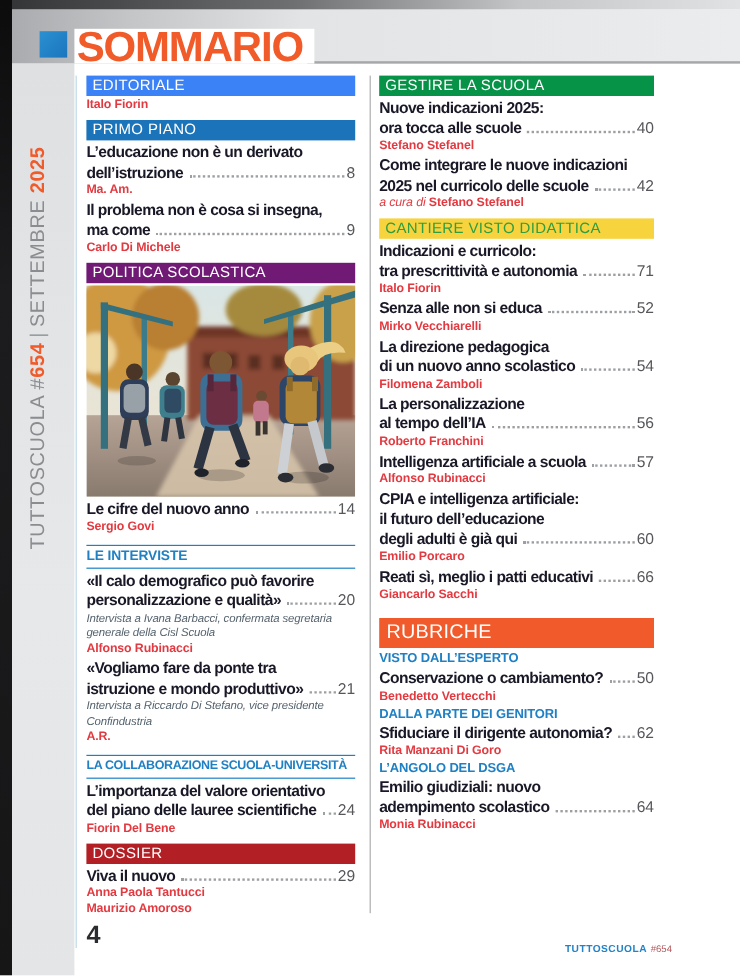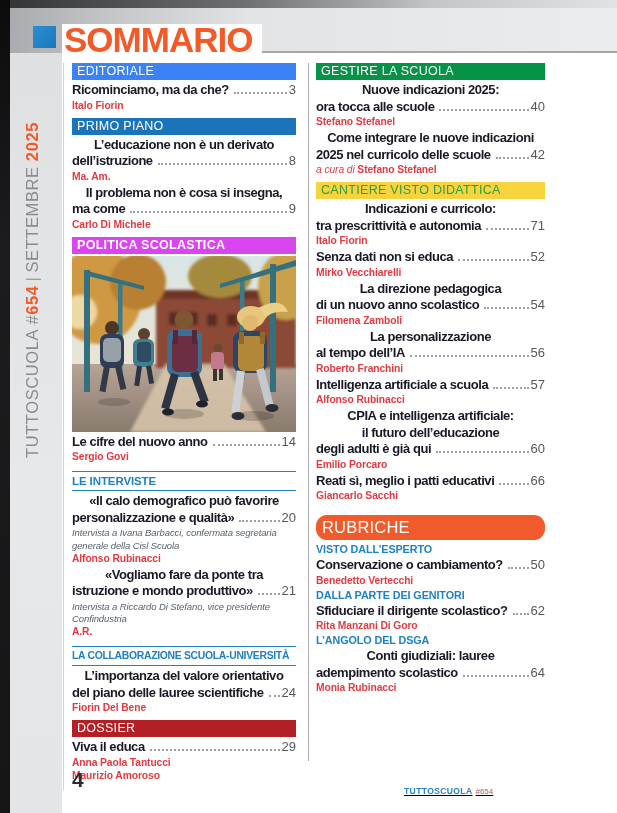--- a/index.html
+++ b/index.html
@@ -36,45 +36,45 @@
   .column{position:absolute;top:63px;}
   #col-left{left:72px;width:224px;}
   #col-right{left:316px;width:229px;}
   
   .sec{margin-top:6px;}
   .sec:first-child{margin-top:0;}
   .sec.ruled-sec{margin-top:8px;}
   .sec.large-gap{margin-top:13px;}
   .bar{height:17px;line-height:17px;padding:0 5px;color:#fff;font-size:12.5px;
     font-weight:500;letter-spacing:.3px;white-space:nowrap;overflow:hidden;}
-  .bar.large{height:25px;line-height:25px;font-size:16.5px;padding:0 6px;margin-bottom:3px;letter-spacing:.2px;border-radius:11px;}
+  .bar.large{height:25px;line-height:25px;font-size:16.5px;padding:0 6px;margin-bottom:3px;letter-spacing:.2px;}
   .ruled{border-top:1px solid #1f80c4;border-bottom:1px solid #1f80c4;
     padding:2px 0;color:#1f80c4;font-weight:700;font-size:11.5px;letter-spacing:-.1px;
     line-height:14px;white-space:nowrap;}
   .ruled.small{font-size:10.4px;letter-spacing:-.3px;}
   .photo{margin:2px 0;line-height:0;}
   
   .entry{margin-top:2px;}
   .kicker{color:#1f80c4;font-weight:700;font-size:10.8px;line-height:13px;
     letter-spacing:-.1px;margin-bottom:1px;white-space:nowrap;}
   .tline{color:#191826;font-weight:700;font-size:13px;line-height:16.5px;
-    letter-spacing:-.45px;white-space:nowrap;text-align:center;}
+    letter-spacing:-.45px;white-space:nowrap;}
   .trow{display:flex;align-items:baseline;height:16.5px;}
   .trow .t{color:#191826;font-weight:700;font-size:13px;letter-spacing:-.45px;white-space:nowrap;}
   .leader{flex:1;min-width:3px;border-bottom:2px dotted #9da0a3;margin:0 2px 3px 5px;}
   .pg{color:#56575b;font-size:13px;font-weight:400;}
   .note{color:#55636e;font-style:italic;font-size:9.5px;line-height:11.8px;
     letter-spacing:-.1px;margin-top:1px;white-space:nowrap;}
   .note:first-of-type{margin-top:2px;}
   .author{color:#e23a41;font-weight:700;font-size:10.3px;line-height:12px;
     margin-top:1px;letter-spacing:-.1px;white-space:nowrap;}
   .author .prefix{font-weight:400;font-style:italic;}
   
   #folio{position:absolute;left:72px;top:768px;font-size:21px;font-weight:600;color:#2b2c30;}
-  #footer-brand{position:absolute;left:404px;top:780px;width:140px;text-decoration:underline;}
+  #footer-brand{position:absolute;left:420px;top:780px;width:140px;text-align:right;}
   #footer-brand .fb-name{color:#2383c6;font-weight:700;font-size:8.5px;letter-spacing:.4px;}
   #footer-brand .fb-issue{color:#b2595c;font-size:8px;margin-left:3px;}
 </style>
 </head>
 <body>
 
 <div id="top-strip"></div>
 <div id="header-band"></div>
 <div id="left-black-bar"></div>
 <div id="sidebar-strip"></div>
@@ -87,25 +87,20 @@
   <span class="sp-gray">TUTTOSCUOLA #</span><span class="sp-orange">654</span><span class="sp-sep">|</span><span class="sp-gray">SETTEMBRE </span><span class="sp-orange">2025</span>
 </div>
 
 <div id="left-rule"></div>
 <div id="column-divider"></div>
 
 <div id="col-left" class="column">
     <div class="sec">
       <div class="bar" style="background: #3b82f6;">EDITORIALE</div>
       <div class="entry">
-        <div class="trow">
-          <span class="t">Ricominciamo, ma da che?</span>
-          <span class="leader"></span>
-          <span class="pg">3</span>
-        </div>
         <div class="author">Italo Fiorin</div>
       </div>
     </div>
     <div class="sec">
       <div class="bar" style="background: rgb(27, 115, 185);">PRIMO PIANO</div>
       <div class="entry">
         <div class="tline">L’educazione non è un derivato</div>
         <div class="trow">
           <span class="t">dell’istruzione</span>
           <span class="leader"></span>
@@ -117,21 +112,21 @@
         <div class="tline">Il problema non è cosa si insegna,</div>
         <div class="trow">
           <span class="t">ma come</span>
           <span class="leader"></span>
           <span class="pg">9</span>
         </div>
         <div class="author">Carlo Di Michele</div>
       </div>
     </div>
     <div class="sec">
-      <div class="bar" style="background: #d946ef; font-weight: bold;">POLITICA SCOLASTICA</div>
+      <div class="bar" style="background: #701a75;">POLITICA SCOLASTICA</div>
   <div class="photo">
     <svg width="224" height="176" viewBox="0 0 224 176">
       <defs>
         <linearGradient id="sky" x1="0" y1="0" x2="0" y2="1">
           <stop offset="0" stop-color="#d9e6e6"></stop>
               <stop offset="1" stop-color="#eae4d4"></stop>
         </linearGradient>
         <linearGradient id="gnd" x1="0" y1="0" x2="0" y2="1">
           <stop offset="0" stop-color="#b6a496"></stop>
               <stop offset="1" stop-color="#897a6e"></stop>
@@ -249,21 +244,21 @@
           <span class="leader"></span>
           <span class="pg">24</span>
         </div>
         <div class="author">Fiorin Del Bene</div>
       </div>
     </div>
     <div class="sec">
       <div class="bar" style="background: rgb(178, 31, 36);">DOSSIER</div>
       <div class="entry">
         <div class="trow">
-          <span class="t">Viva il educa</span>
+          <span class="t">Viva il nuovo</span>
           <span class="leader"></span>
           <span class="pg">29</span>
         </div>
         <div class="author">Anna Paola Tantucci</div>
         <div class="author">Maurizio Amoroso</div>
       </div>
     </div>
   </div>
 <div id="col-right" class="column">
     <div class="sec">
@@ -293,21 +288,21 @@
         <div class="tline">Indicazioni e curricolo:</div>
         <div class="trow">
           <span class="t">tra prescrittività e autonomia</span>
           <span class="leader"></span>
           <span class="pg">71</span>
         </div>
         <div class="author">Italo Fiorin</div>
       </div>
       <div class="entry">
         <div class="trow">
-          <span class="t">Senza dati non si educa</span>
+          <span class="t">Senza alle non si educa</span>
           <span class="leader"></span>
           <span class="pg">52</span>
         </div>
         <div class="author">Mirko Vecchiarelli</div>
       </div>
       <div class="entry">
         <div class="tline">La direzione pedagogica</div>
         <div class="trow">
           <span class="t">di un nuovo anno scolastico</span>
           <span class="leader"></span>
@@ -358,29 +353,29 @@
         <div class="trow">
           <span class="t">Conservazione o cambiamento?</span>
           <span class="leader"></span>
           <span class="pg">50</span>
         </div>
         <div class="author">Benedetto Vertecchi</div>
       </div>
       <div class="entry">
         <div class="kicker">DALLA PARTE DEI GENITORI</div>
         <div class="trow">
-          <span class="t">Sfiduciare il dirigente scolastico?</span>
+          <span class="t">Sfiduciare il dirigente autonomia?</span>
           <span class="leader"></span>
           <span class="pg">62</span>
         </div>
         <div class="author">Rita Manzani Di Goro</div>
       </div>
       <div class="entry">
         <div class="kicker">L’ANGOLO DEL DSGA</div>
-        <div class="tline">Conti giudiziali: lauree</div>
+        <div class="tline">Emilio giudiziali: nuovo</div>
         <div class="trow">
           <span class="t">adempimento scolastico</span>
           <span class="leader"></span>
           <span class="pg">64</span>
         </div>
         <div class="author">Monia Rubinacci</div>
       </div>
     </div>
   </div>
 

